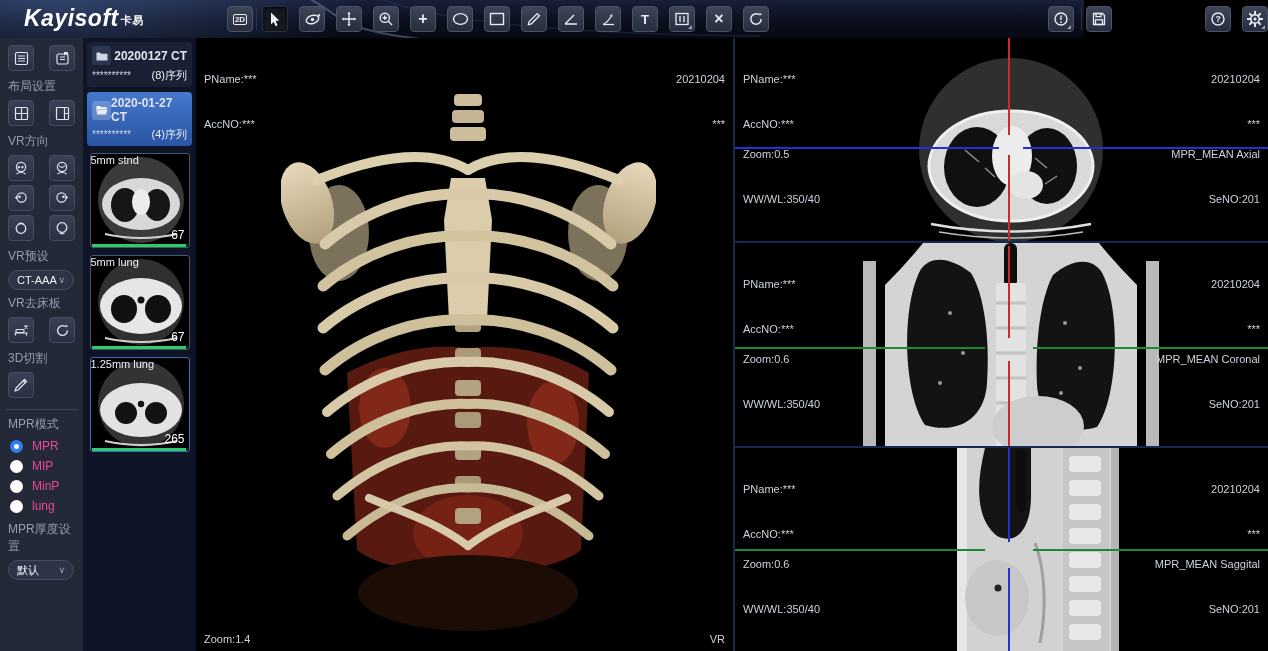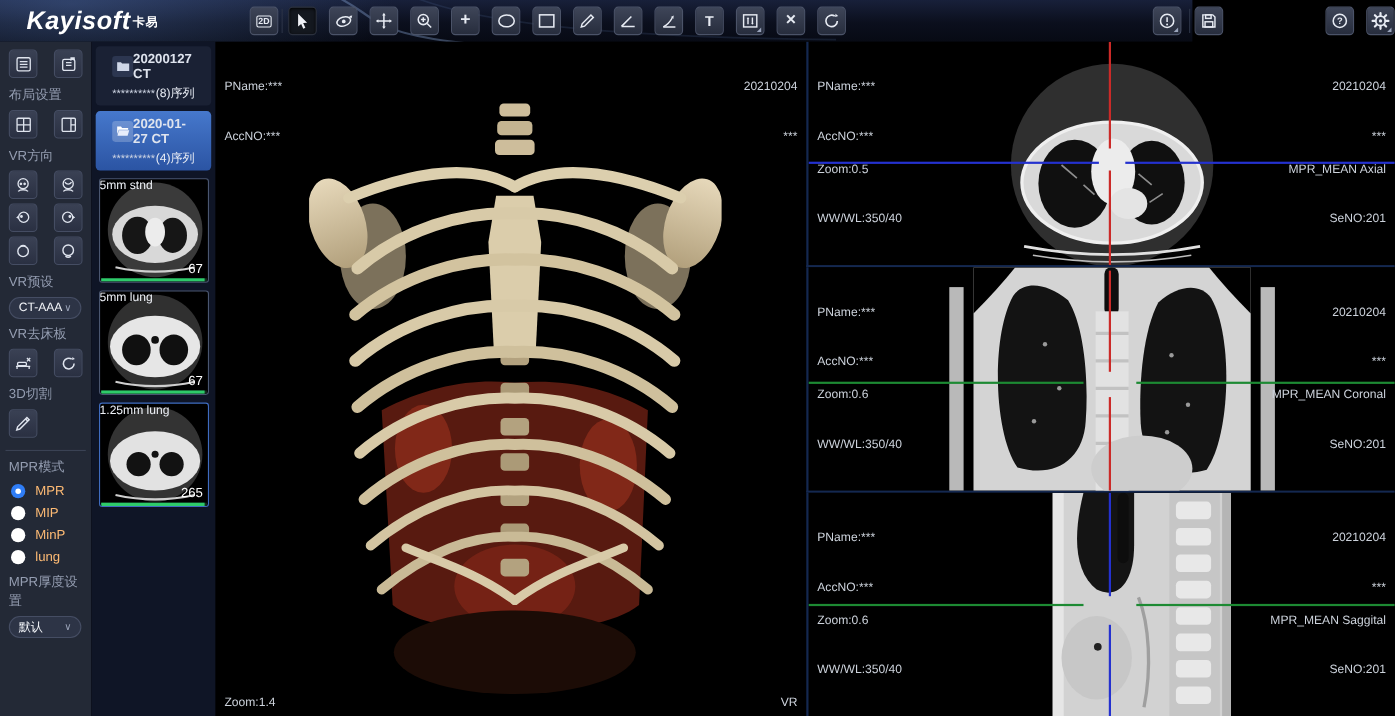--- a/index.html
+++ b/index.html
@@ -25,27 +25,27 @@
   .sb-row{display:flex;justify-content:space-between;padding:1px 8px;}
   .sb-row.single{justify-content:flex-start;}
   .sb-btn{width:26px;height:26px;border-radius:4px;box-sizing:border-box;margin:1px 0;
     background:linear-gradient(180deg,#3a4154,#2a3042);border:1px solid #454d63;color:#dfe4ee;
     display:flex;align-items:center;justify-content:center;cursor:pointer;}
   .sb-label{color:#949db1;font-size:12px;padding:5px 8px 3px;}
   .sb-select{margin:2px 8px 0;width:66px;height:20px;border-radius:10px;background:#2d3446;border:1px solid #454d63;
     color:#f2f4f8;font-size:11px;display:flex;align-items:center;justify-content:space-between;padding:0 8px;box-sizing:border-box;cursor:pointer;}
   .sb-select .chev{color:#9aa3b8;font-size:9px;}
   .sb-div{border-top:1px solid #3a4254;margin:9px 5px 1px;}
-  .radio-row{display:flex;align-items:center;gap:9px;padding:2px 10px;height:16px;color:#fdba74;font-size:12px;cursor:pointer;}
+  .radio-row{display:flex;align-items:center;gap:9px;padding:2px 10px;height:16px;color:#ec4899;font-size:12px;cursor:pointer;}
   .radio{width:13px;height:13px;border-radius:50%;background:#fff;position:relative;flex:0 0 13px;}
   .radio.sel{background:#2f7df6;}
   .radio.sel::after{content:"";position:absolute;left:4px;top:4px;width:5px;height:5px;border-radius:50%;background:#fff;}
   
   .thumbs{position:absolute;left:83px;top:38px;width:113px;bottom:0;background:#0f1526;box-sizing:border-box;padding-top:4px;}
-  .study{margin:0 4px 5px;padding:4px 15px;border-radius:4px;color:#dfe4ee;background:#1a2134;cursor:pointer;}
+  .study{margin:0 4px 5px;padding:4px 5px;border-radius:4px;color:#dfe4ee;background:#1a2134;cursor:pointer;}
   .study.sel{background:linear-gradient(180deg,#4678cc,#2b54a3);}
   .study .r1{display:flex;align-items:center;justify-content:space-between;font-size:12px;font-weight:bold;}
   .study .fico{width:19px;height:19px;border-radius:3px;background:#2c3650;display:flex;align-items:center;justify-content:center;flex:0 0 19px;}
   .study.sel .fico{background:rgba(255,255,255,.22);}
   .study .r2{display:flex;justify-content:space-between;align-items:baseline;margin-top:3px;font-size:10px;color:#ccd3e2;}
   .study .r2 .ser{font-size:11px;color:#e8ecf4;}
   .card{position:relative;margin:7px auto 0;width:100px;height:95px;border:1px solid #4a5670;border-radius:3px;background:#000;overflow:hidden;cursor:pointer;box-sizing:border-box;}
   .card.sel{border-color:#3f6cc0;}
   .card .cap{position:absolute;top:0;left:0;right:0;text-align:left;color:#eef1f7;font-size:11px;z-index:3;}
   .card .num{position:absolute;right:4px;bottom:5px;color:#fff;font-size:12px;z-index:3;}

